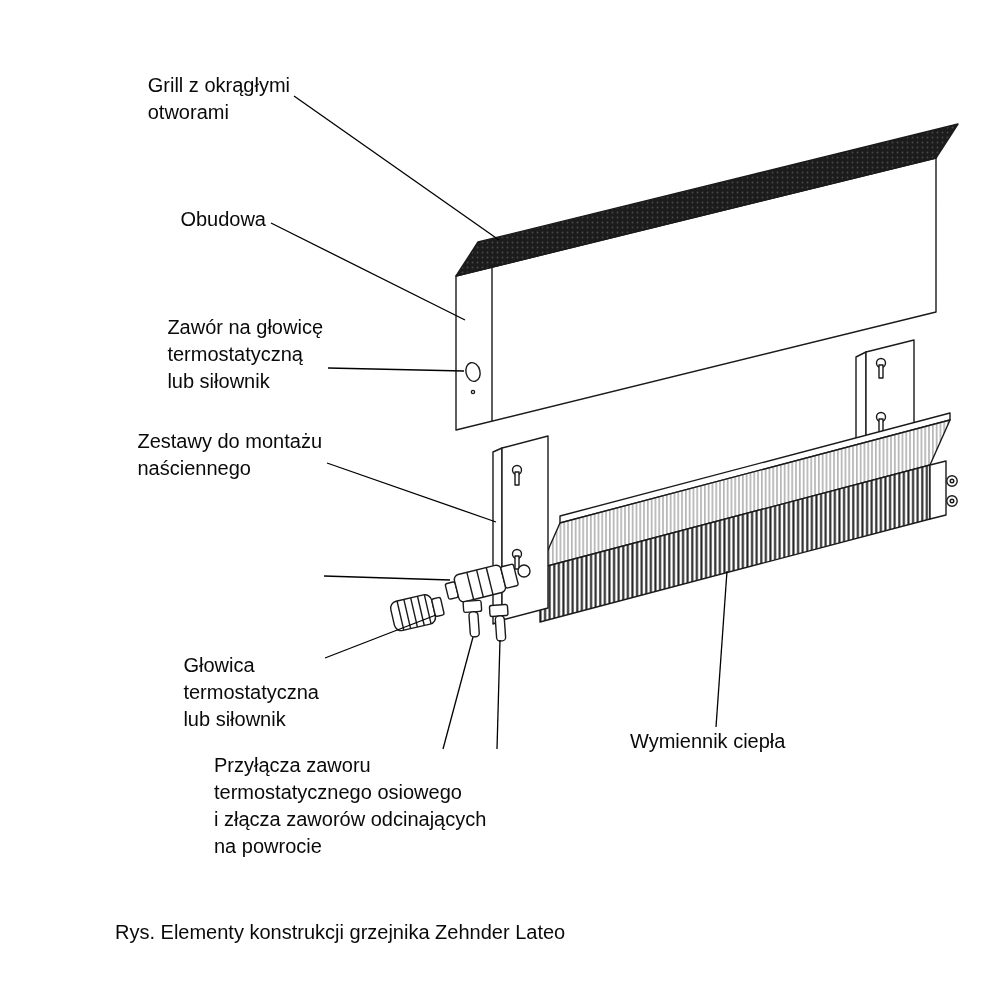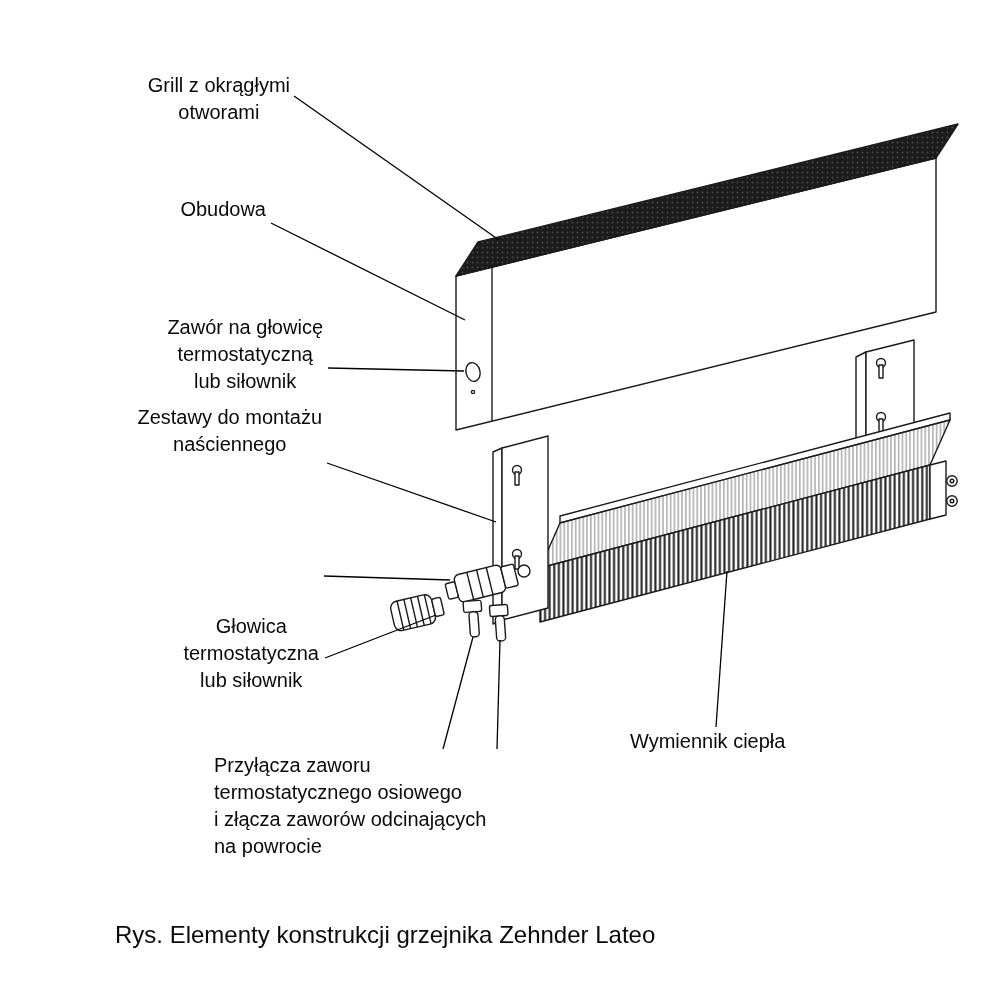--- a/index.html
+++ b/index.html
@@ -13,27 +13,27 @@
   }
   .stage svg { position: absolute; left: 0; top: 0; z-index: 0; }
   .lbl {
     position: absolute;
     z-index: 1;
     font-size: 20px;
     line-height: 27px;
     color: #0a0a0a;
     white-space: pre-line;
   }
-  .lbl.right { text-align: center; }
+  .lbl.right { text-align: left; }
   .caption {
     position: absolute;
     z-index: 1;
     left: 115px;
     top: 921px;
-    font-size: 24px;
+    font-size: 20px;
     color: #0a0a0a;
   }
 </style>
 </head>
 <body>
 
 <div class="stage">
 
   <svg width="1000" height="1000" viewBox="0 0 1000 1000">
     <defs>
@@ -127,27 +127,27 @@
       <line x1="324" y1="576" x2="450" y2="580"></line>
       <line x1="325" y1="658" x2="436" y2="615"></line>
       <line x1="443" y1="749" x2="473" y2="637"></line>
       <line x1="497" y1="749" x2="500" y2="640"></line>
       <line x1="716" y1="727" x2="727" y2="571"></line>
     </g>
   </svg>
 
   <div class="lbl right" style="right:710px; top:72px">Grill z okrągłymi
 otworami</div>
-  <div class="lbl right" style="right:734px; top:196px">Obudowa</div>
+  <div class="lbl right" style="right:734px; top:206px">Obudowa</div>
   <div class="lbl right" style="right:677px; top:314px">Zawór na głowicę
 termostatyczną
 lub siłownik</div>
-  <div class="lbl right" style="right:678px; top:404px">Zestawy do montażu
+  <div class="lbl right" style="right:678px; top:428px">Zestawy do montażu
 naściennego</div>
-  <div class="lbl right" style="right:681px; top:613px">Głowica
+  <div class="lbl right" style="right:681px; top:652px">Głowica
 termostatyczna
 lub siłownik</div>
   <div class="lbl" style="left:214px;  top:752px">Przyłącza zaworu
 termostatycznego osiowego
 i złącza zaworów odcinających
 na powrocie</div>
   <div class="lbl" style="left:630px;  top:728px">Wymiennik ciepła</div>
 
   <div class="caption">Rys. Elementy konstrukcji grzejnika Zehnder Lateo</div>
 

